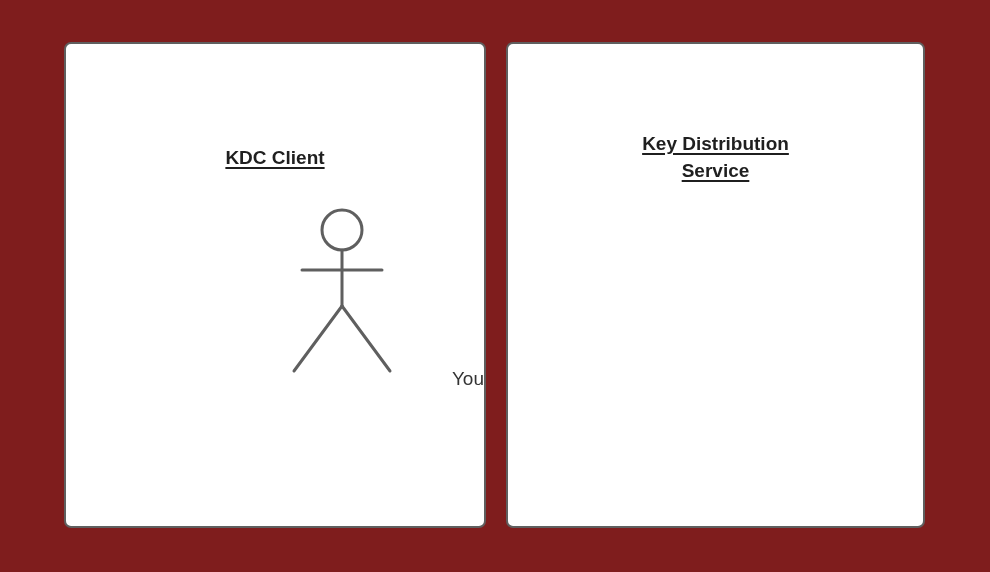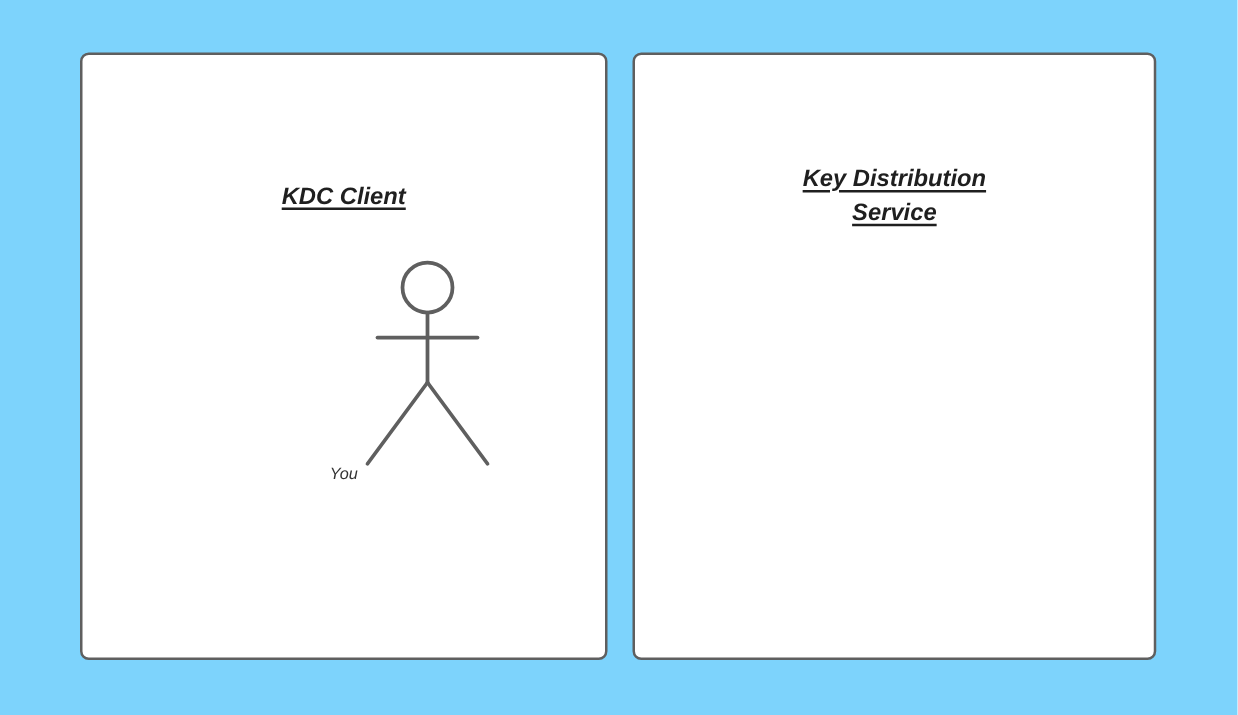--- a/index.html
+++ b/index.html
@@ -8,23 +8,22 @@
     background: #ffffff;
   }
   body {
     font-family: "Liberation Sans", sans-serif;
     -webkit-font-smoothing: antialiased;
   }
   #canvas {
     position: relative;
     width: 990px;
     height: 572px;
-    background: #7dd3fc;
+    background: #7f1d1d;
     overflow: hidden;
-    font-style: italic;
   }
 
   
   .panel {
     position: absolute;
     box-sizing: border-box;
     border: 2px solid #5f5f5f;
     border-radius: 7px;
     background: #ffffff;
   }
@@ -66,22 +65,22 @@
     top: 158px;
     width: 128px;
     height: 180px;
   }
   #stick-figure svg { display: block; }
 
   .person-label {
     position: absolute;
     left: 0;
     right: 0;
-    text-align: center;
-    font-size: 13px;
+    text-align: right;
+    font-size: 19px;
     line-height: 24px;
     color: #333333;
   }
   #you-label { top: 323px; }
 
   
   #http-icon {
     position: absolute;
     left: 230px;
     top: 384px;

